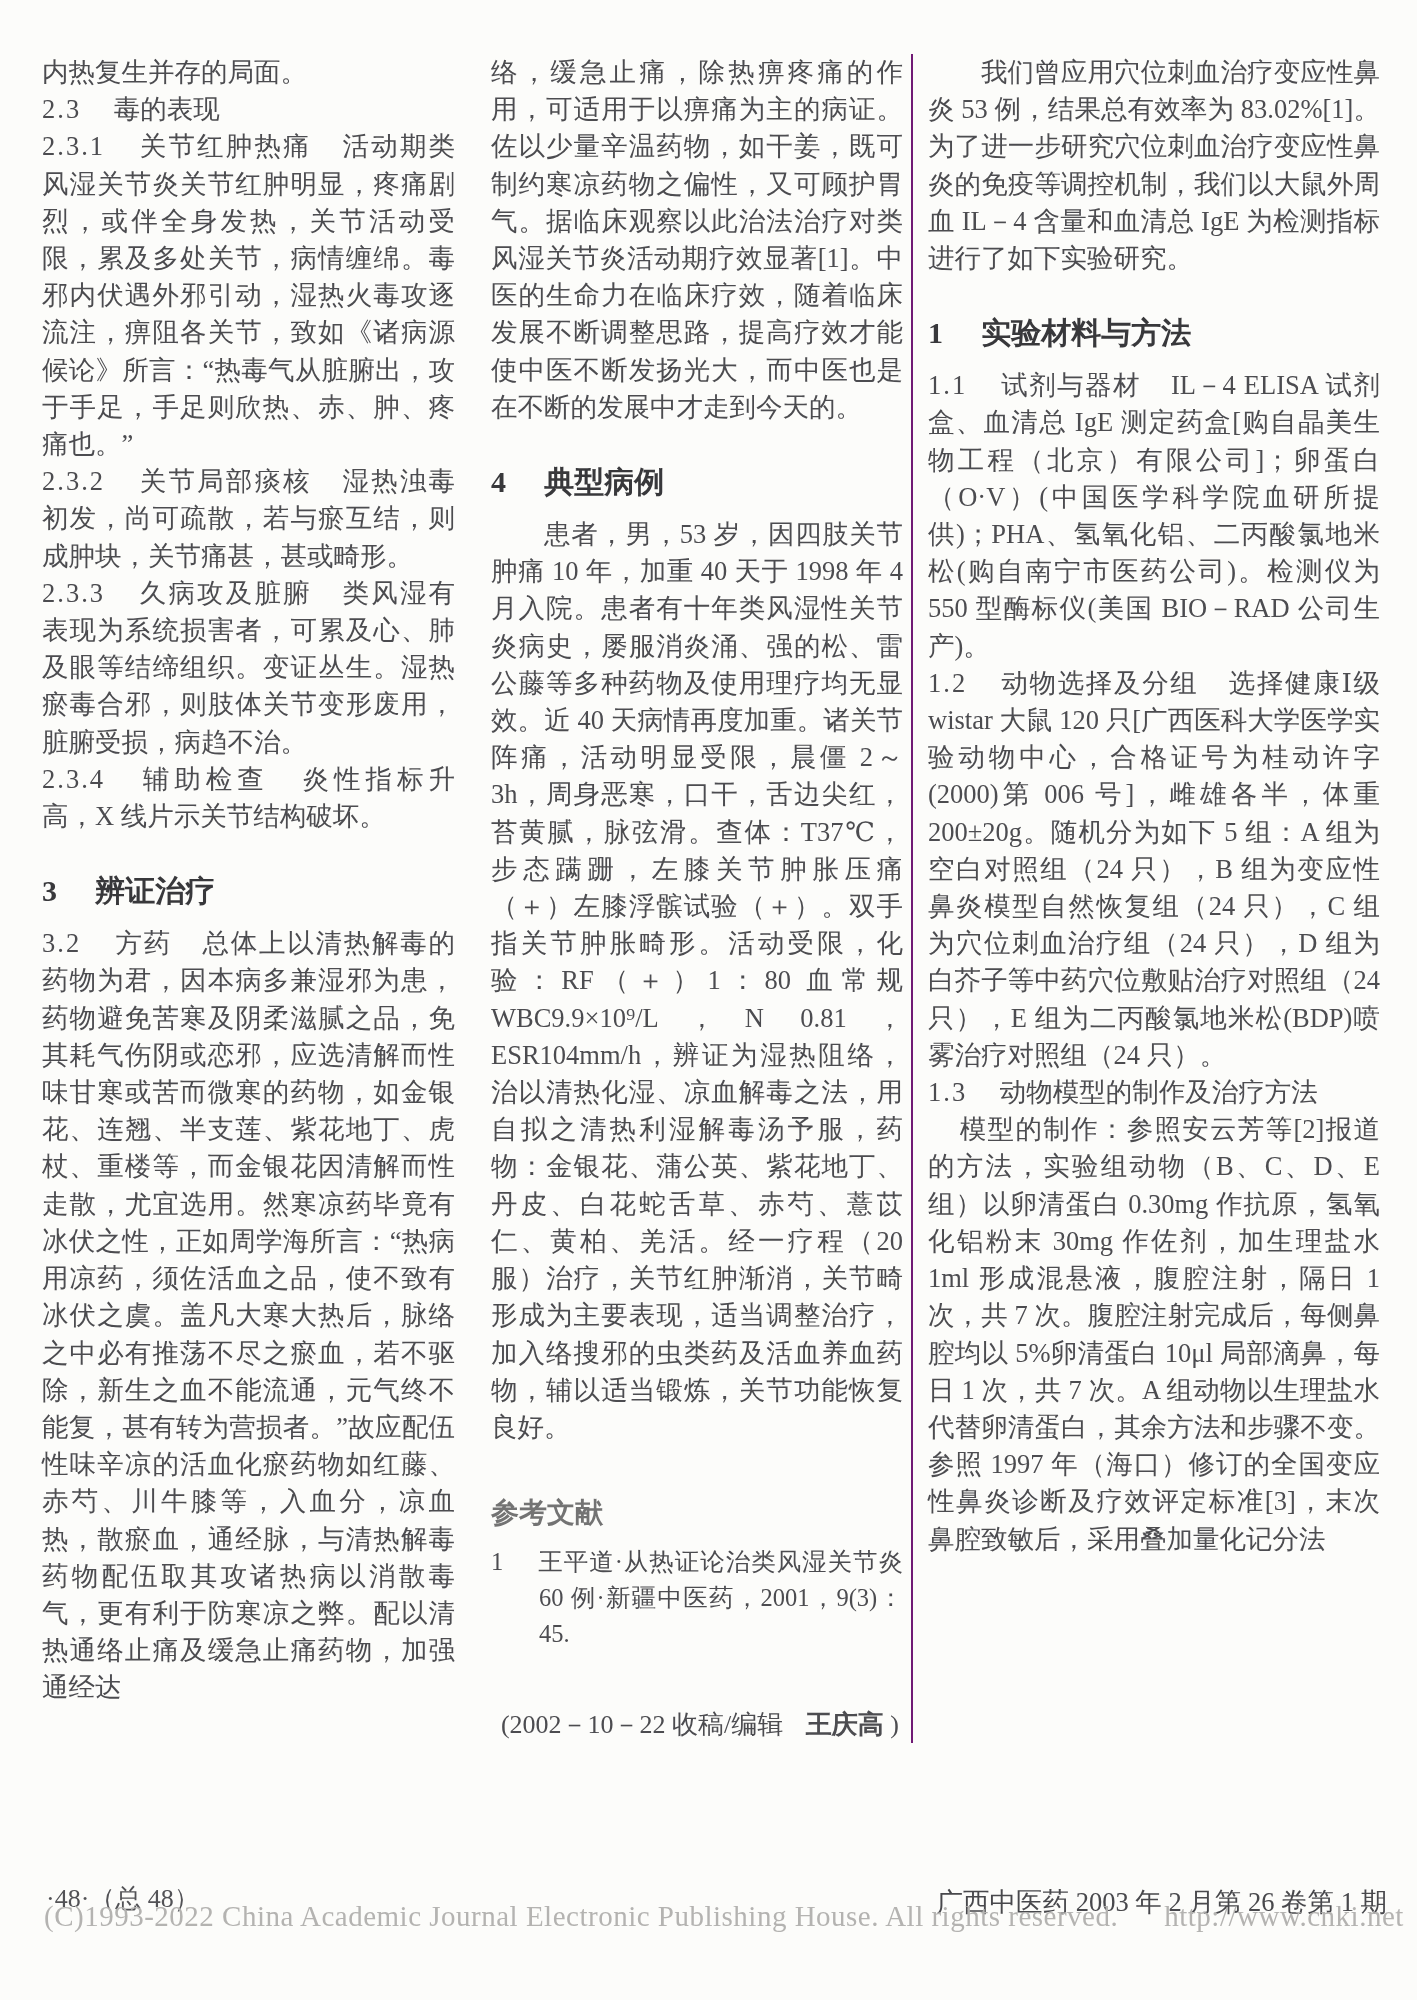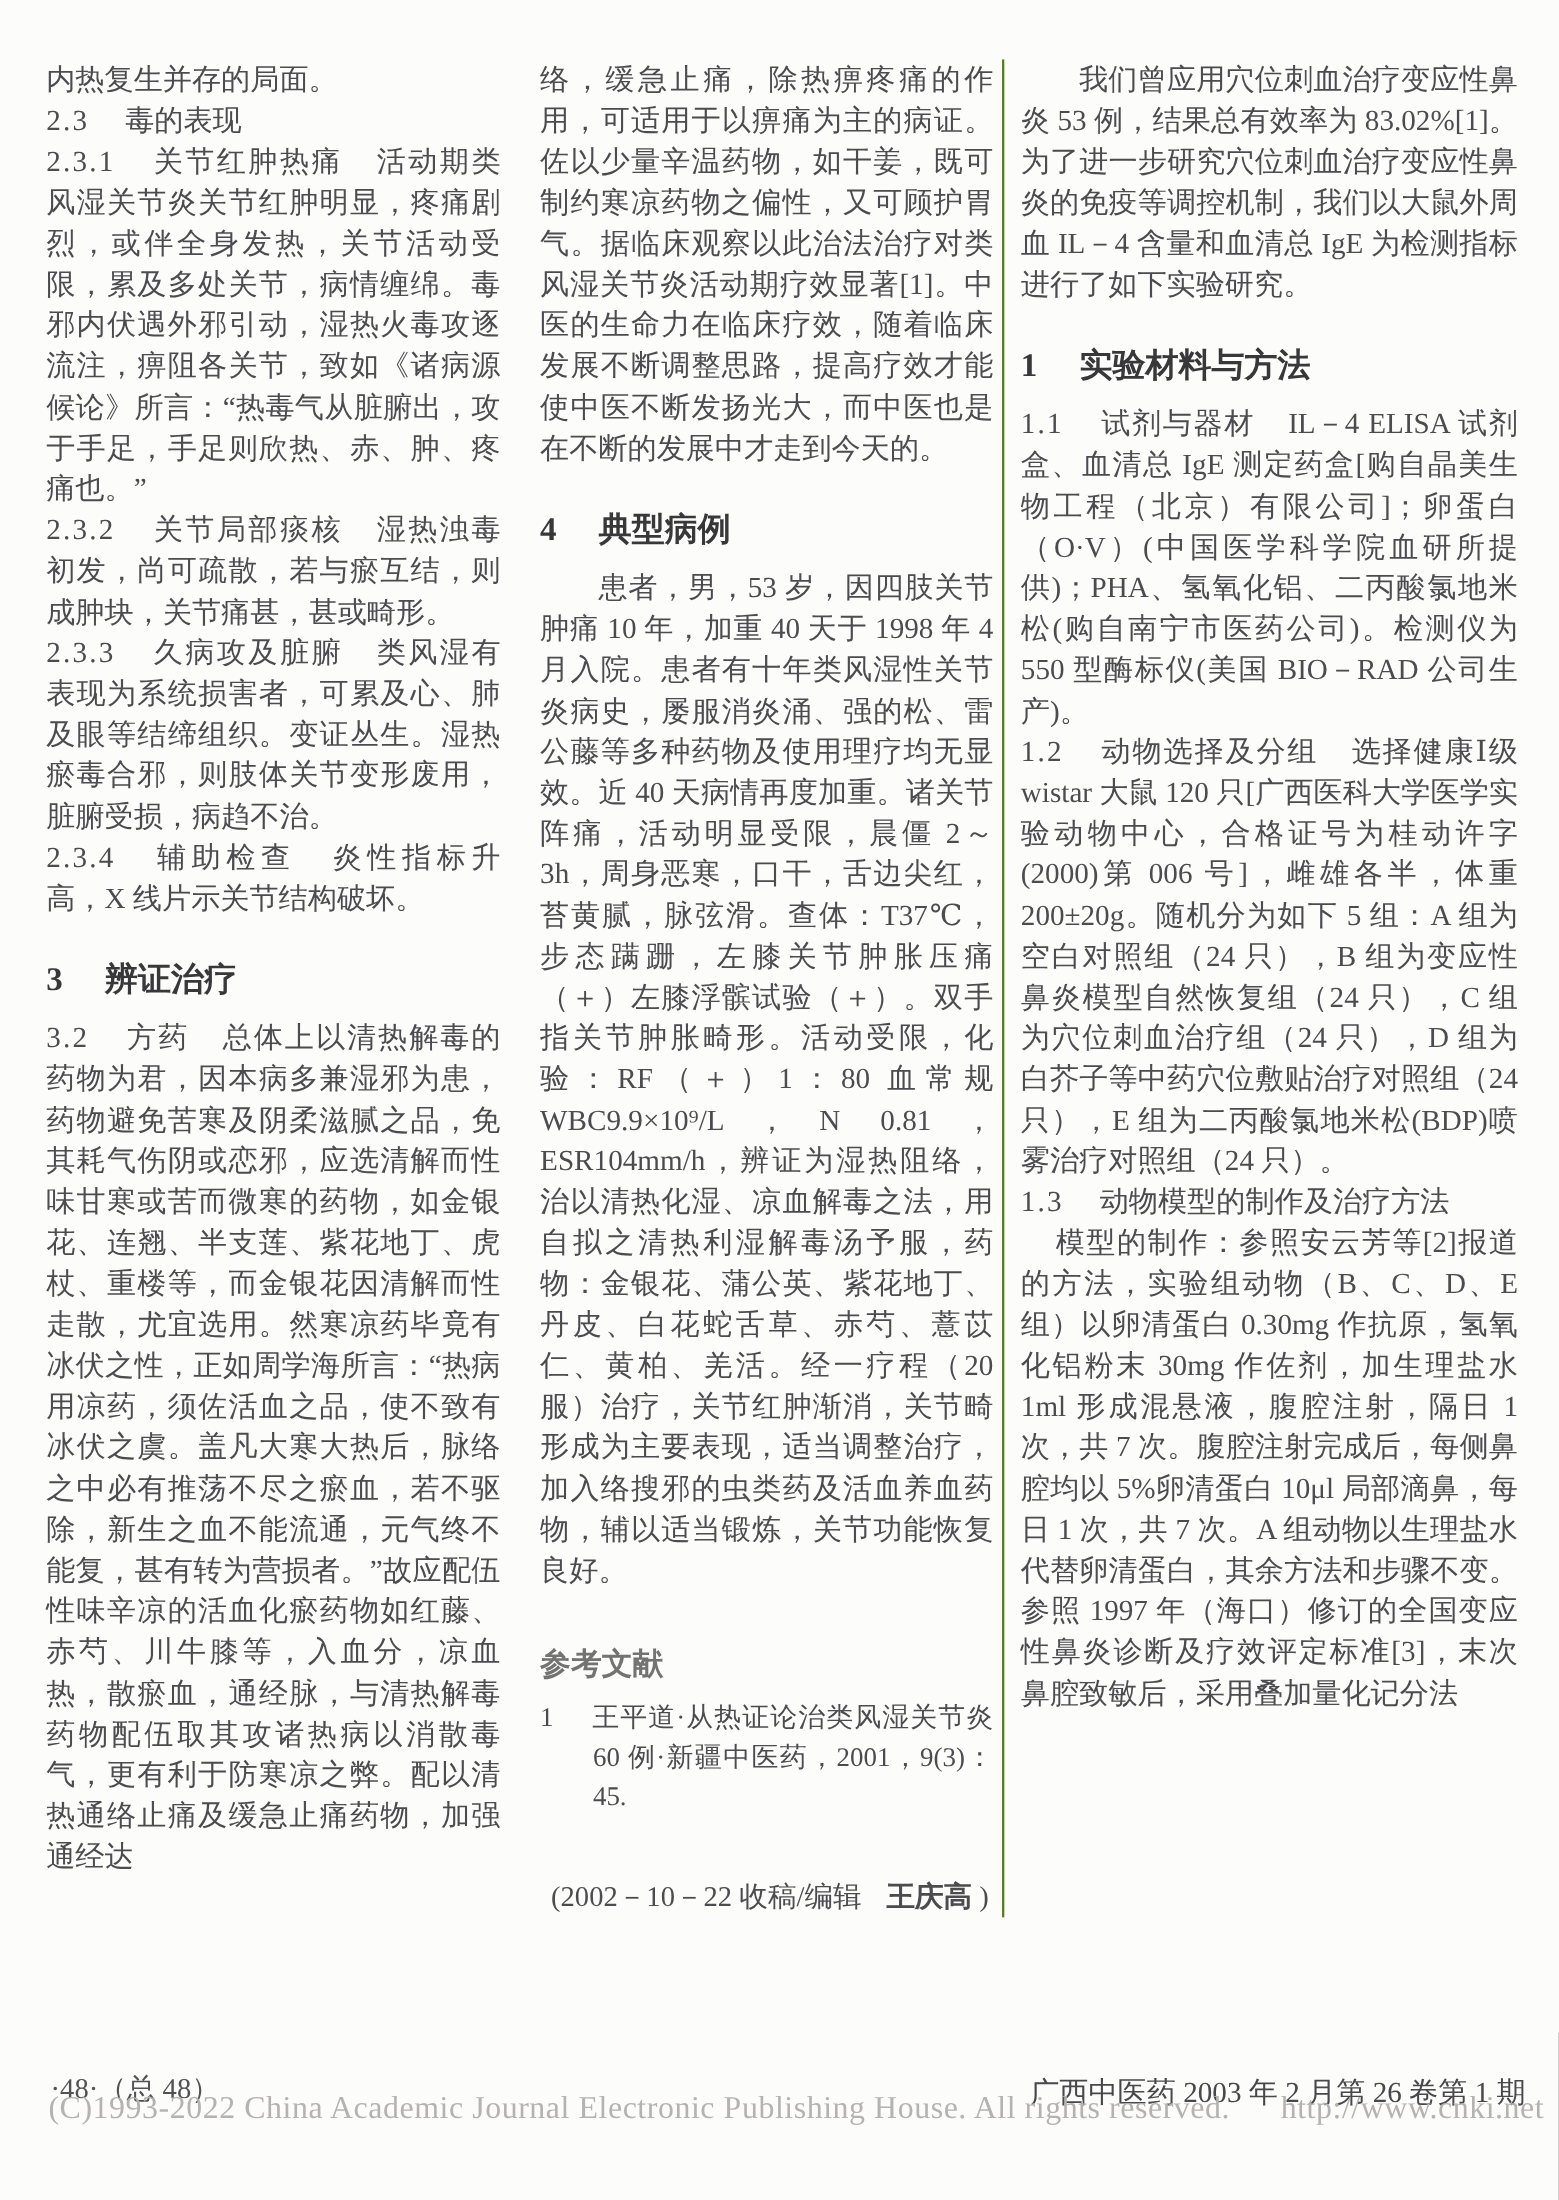--- a/index.html
+++ b/index.html
@@ -6,21 +6,21 @@
   .page{
     position:relative; width:1417px; height:2000px; margin:0 auto;
     background:#fcfcfa; overflow:hidden;
     font-family:"Liberation Serif","DejaVu Serif",serif;
     color:#4c4c50; font-size:26.5px; line-height:37.2px;
   }
   .columns{position:absolute; left:42px; top:54px; display:flex; align-items:stretch;justify-content:flex-end;}
   .col{text-align:justify;}
   .col-1{width:413px;}
   .col-2{width:412px; margin-left:36px;}
-  .col-3{width:452px; margin-left:8px; border-left:2px solid #4d7c0f; padding-left:15px;}
+  .col-3{width:452px; margin-left:8px; border-left:2px solid #701a75; padding-left:15px;}
   p{margin:0; padding:0;}
   .p-indent{text-indent:2em;}
   .p-indent-sm{text-indent:1.2em;}
   .sub .num{font-weight:400; margin-right:26px; letter-spacing:2px;}
   .sub .head{margin-right:22px;}
   h2.sec{
     font-family:"Liberation Sans","DejaVu Sans",sans-serif;
     font-size:30px; font-weight:700; color:#38383b;
     margin:36px 0 14px 0; line-height:40px; text-align:left;
   }

